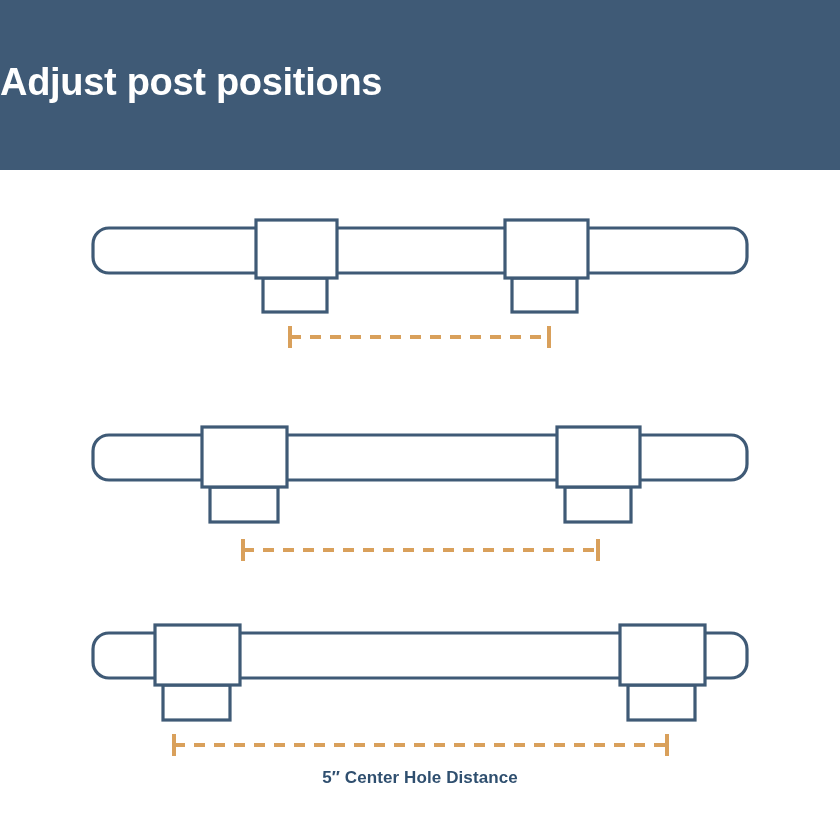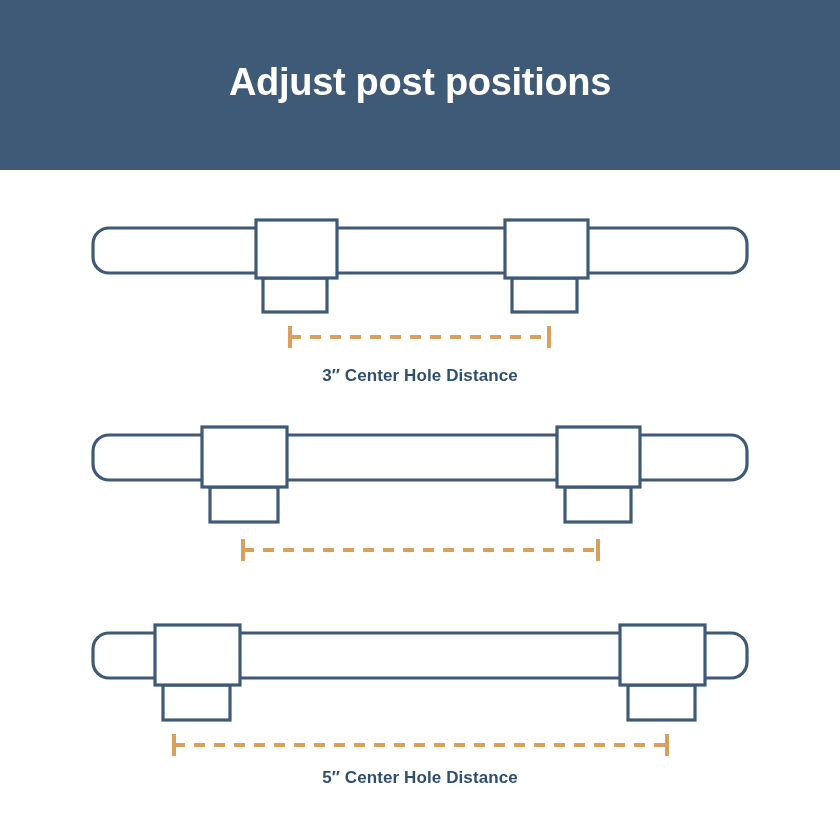--- a/index.html
+++ b/index.html
@@ -24,21 +24,21 @@
   
   .header {
     position: absolute;
     left: 0;
     top: 0;
     width: 840px;
     height: 170px;
     background: #3f5a76;
     display: flex;
     flex-direction: column;
-    align-items: center;
+    align-items: flex-start;
     justify-content: center;
     box-sizing: border-box;
     padding-bottom: 6px;
   }
   .header-line {
     color: #ffffff;
     font-family: "Liberation Sans", sans-serif;
     font-weight: bold;
     font-size: 38px;
     line-height: 45px;
@@ -97,21 +97,20 @@
       <g>
         <rect x="512" y="78" width="65" height="34" fill="#ffffff" stroke="#3f5a76" stroke-width="3.2"></rect>
         <rect x="505" y="20" width="83" height="58" fill="#ffffff" stroke="#3f5a76" stroke-width="3.2"></rect>
       </g>
       <g>
         <line x1="290" y1="126" x2="290" y2="148" stroke="#d9a05b" stroke-width="4"></line>
         <line x1="549" y1="126" x2="549" y2="148" stroke="#d9a05b" stroke-width="4"></line>
         <line x1="290" y1="137" x2="549" y2="137" stroke="#d9a05b" stroke-width="4" stroke-dasharray="11 9"></line>
       </g>
     </svg>
-    <div class="dim-label" id="label-1">3″ Center Hole Distance</div>
   </div>
 
   <div class="diagram" id="diagram-2">
     <svg width="840" height="170" viewBox="0 0 840 170">
       <g>
         <rect class="bar" x="93" y="25" width="654" height="45" rx="16" ry="16" fill="#ffffff" stroke="#3f5a76" stroke-width="3.2"></rect>
       </g>
       <g>
         <rect x="210" y="77" width="68" height="35" fill="#ffffff" stroke="#3f5a76" stroke-width="3.2"></rect>
         <rect x="202" y="17" width="85" height="60" fill="#ffffff" stroke="#3f5a76" stroke-width="3.2"></rect>

